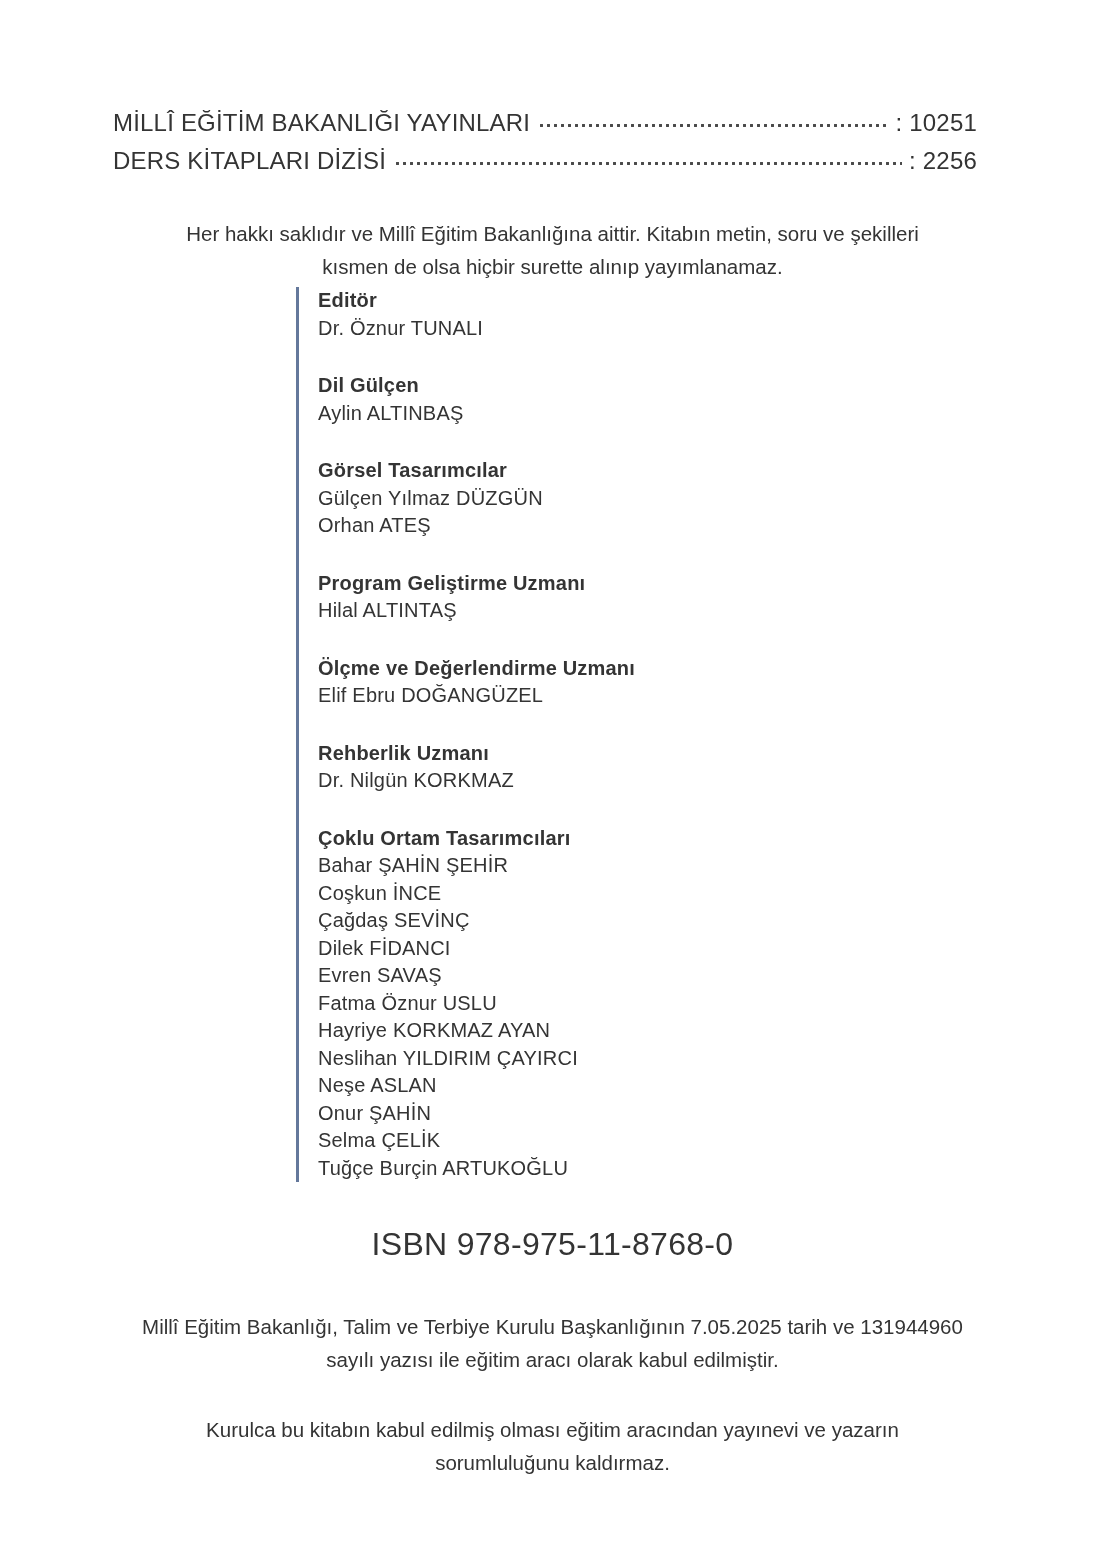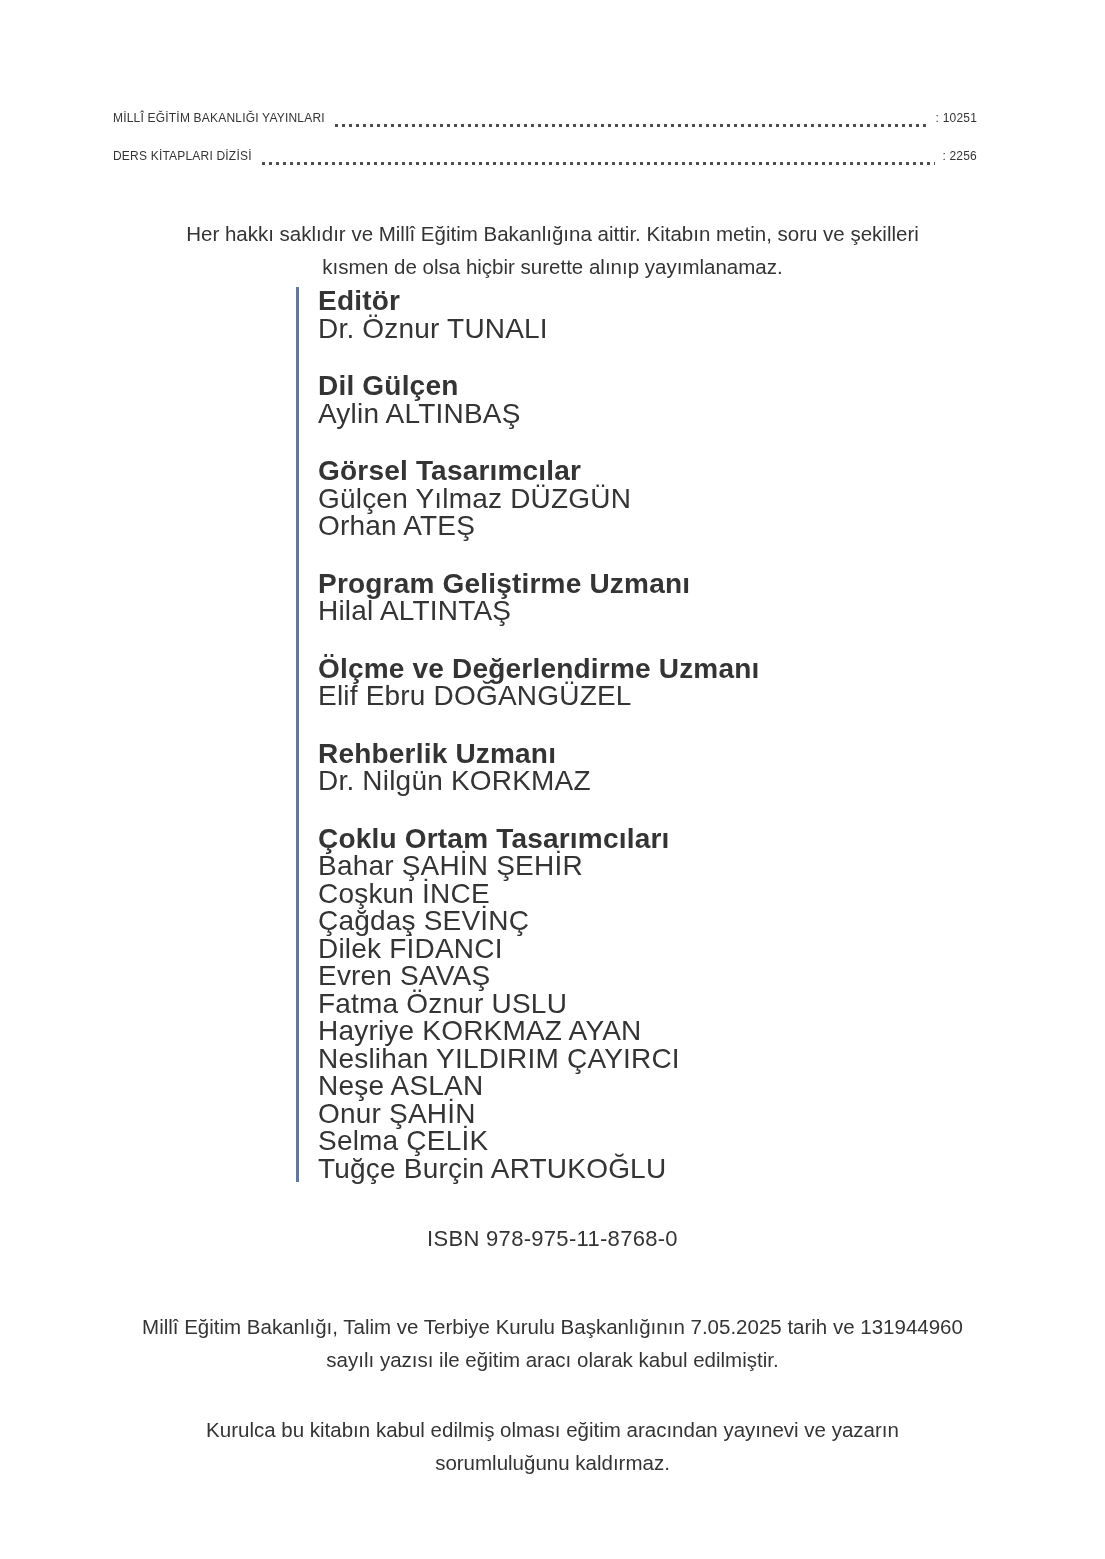--- a/index.html
+++ b/index.html
@@ -18,23 +18,23 @@
 
   
   .pub-rows {
     position: absolute;
     left: 113px;
     top: 99px;
     width: 864px;
   }
   .pub-row {
     display: flex;
-    align-items: center;
+    align-items: flex-end;
     height: 38px;
-    font-size: 12px;
+    font-size: 24px;
     letter-spacing: 0.2px;
     white-space: nowrap;
   }
   .pub-row .dots {
     flex: 1;
     align-self: stretch;
     margin: 0 7px 0 8px;
     background-image: radial-gradient(circle, #4a4a4a 1.4px, transparent 1.7px);
     background-size: 7px 7px;
     background-repeat: repeat-x;
@@ -54,41 +54,41 @@
   .approval-par  { top: 1289px; width: 824px; }
   .disclaimer-par{ top: 1392px; width: 782px; }
 
   
   .credits-block {
     position: absolute;
     left: 296px;
     top: 287px;
     border-left: 3px solid #64789b;
     padding-left: 19px;
-    font-size: 28px;
+    font-size: 20px;
     line-height: 27.5px;
   }
   .credit-section + .credit-section {
     margin-top: 30px;
   }
   .credit-role {
     font-weight: bold;
     letter-spacing: 0.2px;
   }
   .credit-name {
     letter-spacing: 0.2px;
   }
 
   
   .isbn-line {
     position: absolute;
     left: 50%;
     transform: translateX(-50%);
     top: 1226px;
-    font-size: 22px;
+    font-size: 32px;
     letter-spacing: 0.3px;
     white-space: nowrap;
   }
 </style>
 </head>
 <body>
 
 <div class="pub-rows">
   <div class="pub-row">
     <span class="pub-label">MİLLÎ EĞİTİM BAKANLIĞI YAYINLARI</span>

